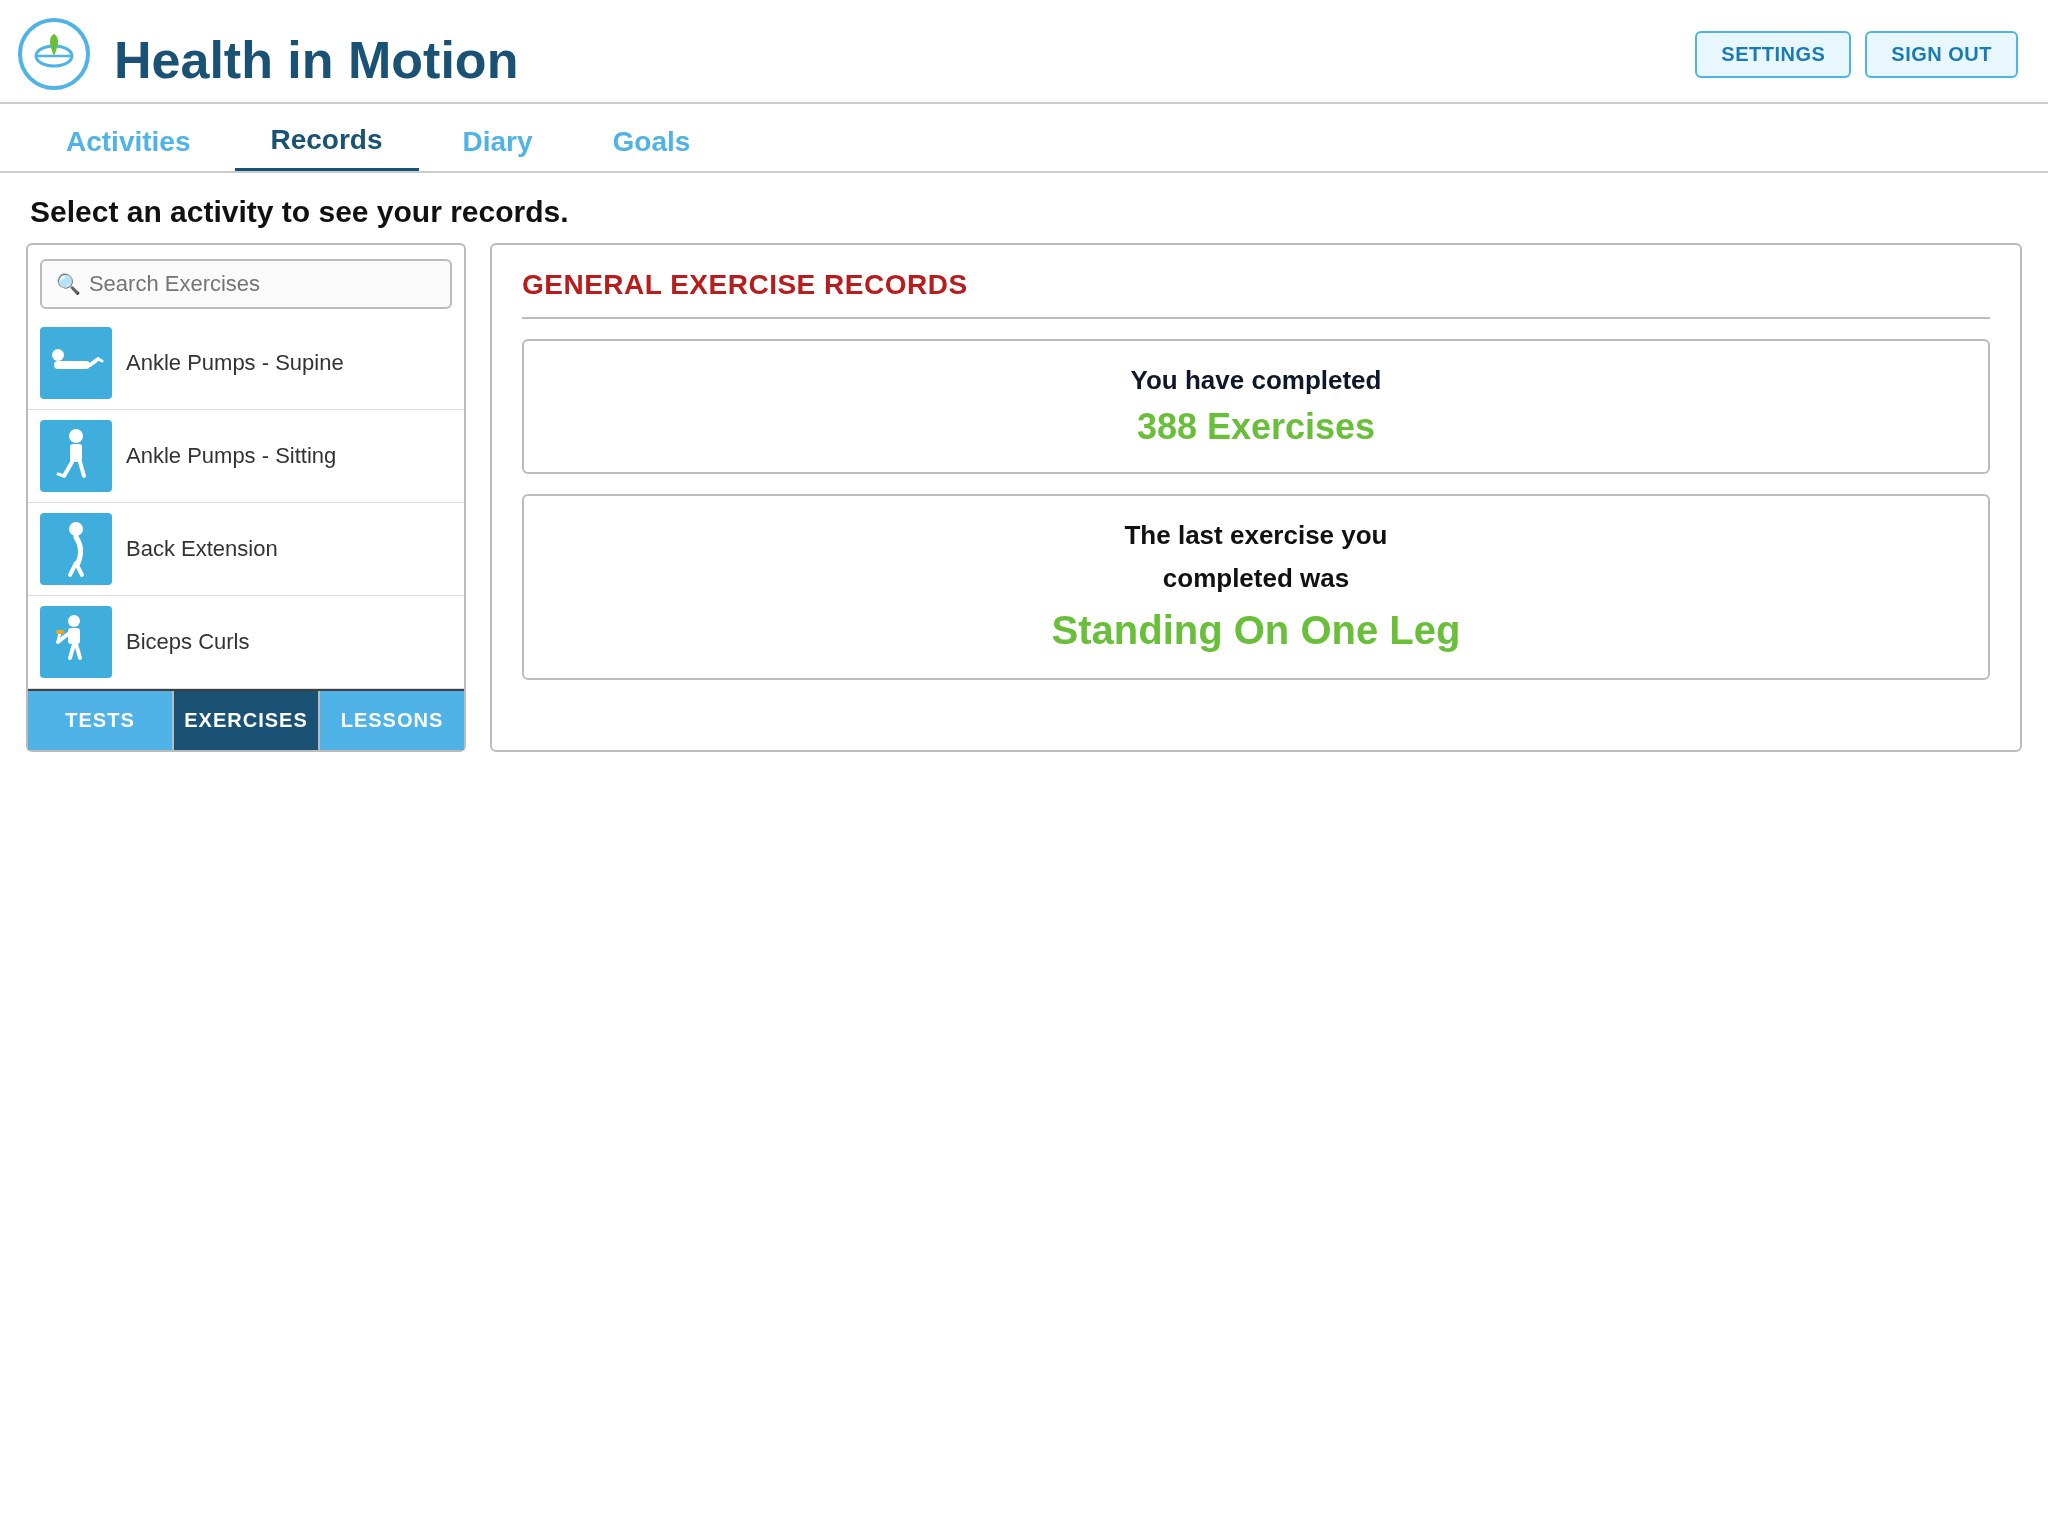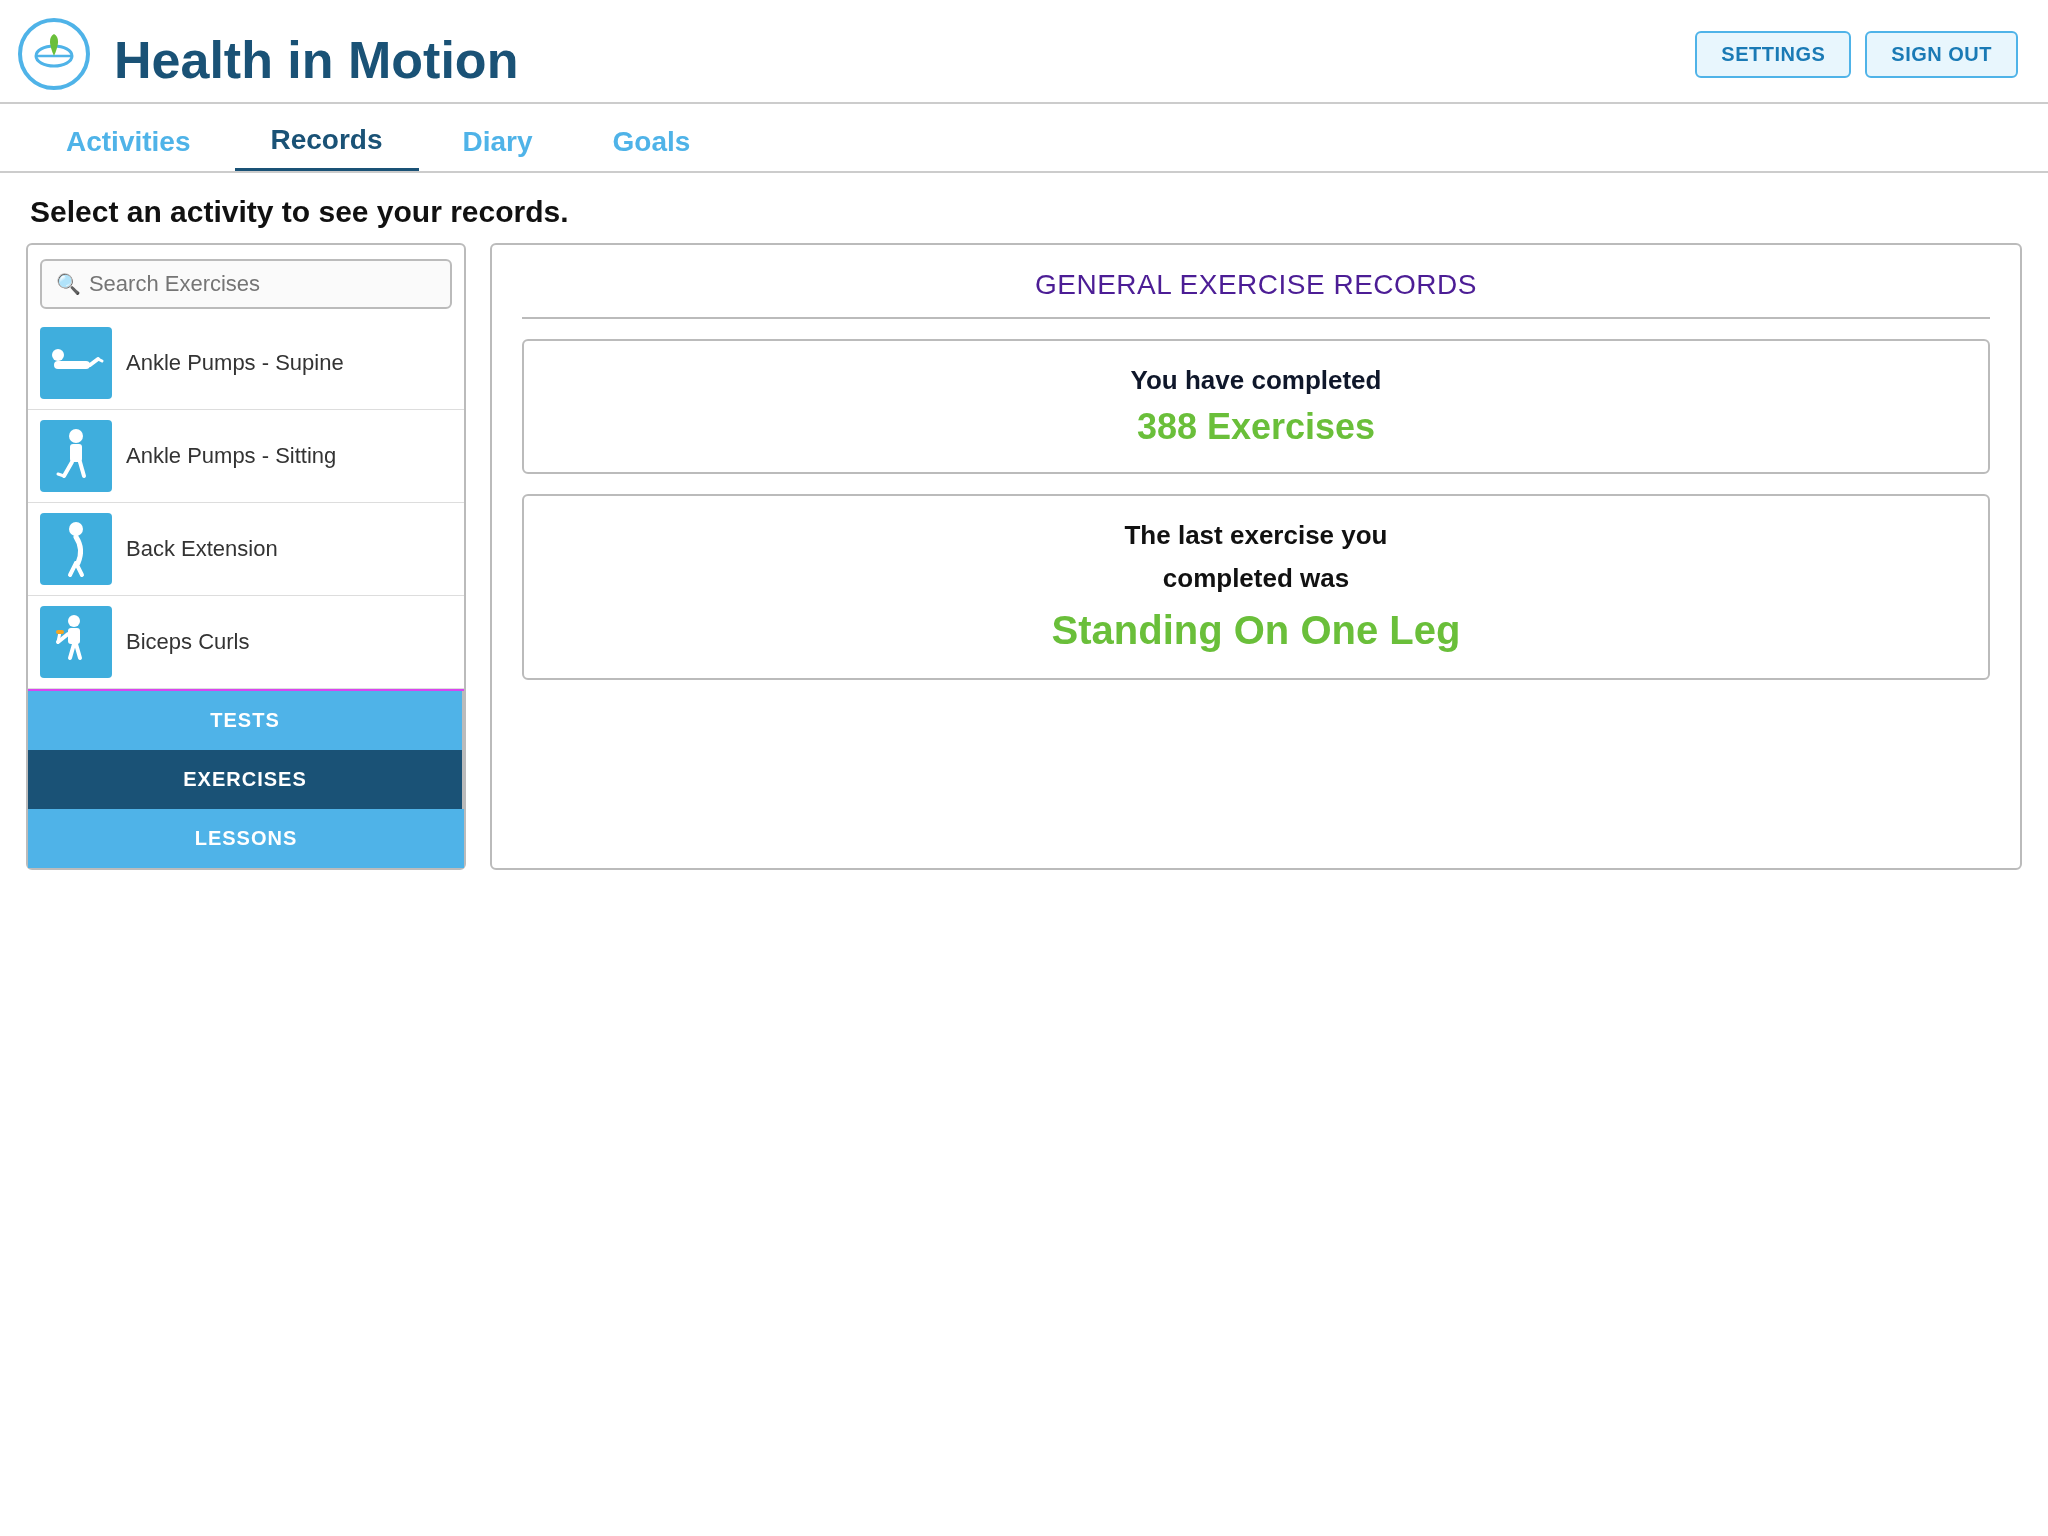--- a/index.html
+++ b/index.html
@@ -146,22 +146,21 @@
     }
 
     
     .exercise-list::-webkit-scrollbar { width: 10px; }
     .exercise-list::-webkit-scrollbar-thumb { background: #4fb3e8; border-radius: 6px; }
     .exercise-list::-webkit-scrollbar-track { background: #ddd; border-radius: 6px; }
 
     
     .bottom-buttons {
       display: flex;
-      border-top: 2px solid #d946ef;
-      flex-direction: column;
+      border-top: 2px solid #404040;
     }
     .bottom-btn {
       flex: 1;
       padding: 18px 0;
       font-size: 20px;
       font-weight: 700;
       border: none;
       cursor: pointer;
       letter-spacing: 1px;
       color: #fff;
@@ -177,23 +176,22 @@
     
     .right-panel {
       flex: 1;
       border: 2px solid #bbb;
       border-radius: 6px;
       padding: 24px 30px;
       background: #fff;
     }
     .records-title {
       font-size: 28px;
-      font-weight: 400;
-      color: #4c1d95;
-      text-align: center;
+      font-weight: 700;
+      color: #b91c1c;
       letter-spacing: 0.5px;
       border-bottom: 2px solid #bbb;
       padding-bottom: 16px;
       margin-bottom: 20px;
     }
     .record-card {
       border: 2px solid #bbb;
       border-radius: 6px;
       padding: 24px 20px;
       margin-bottom: 20px;

